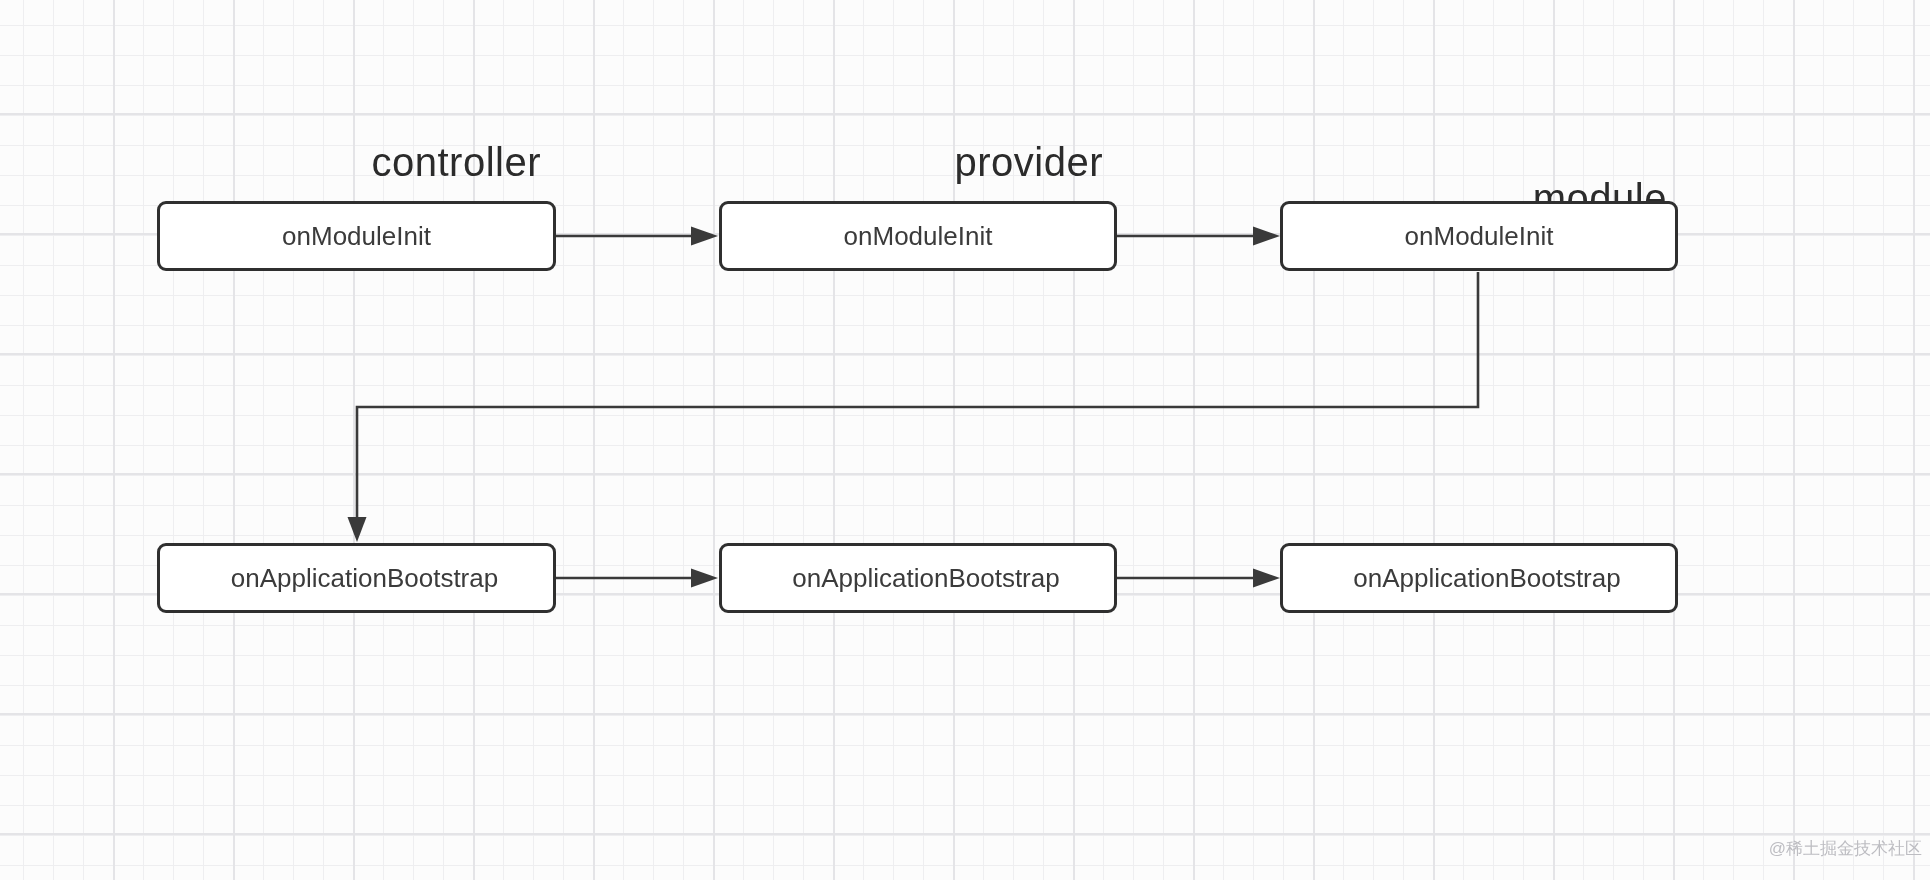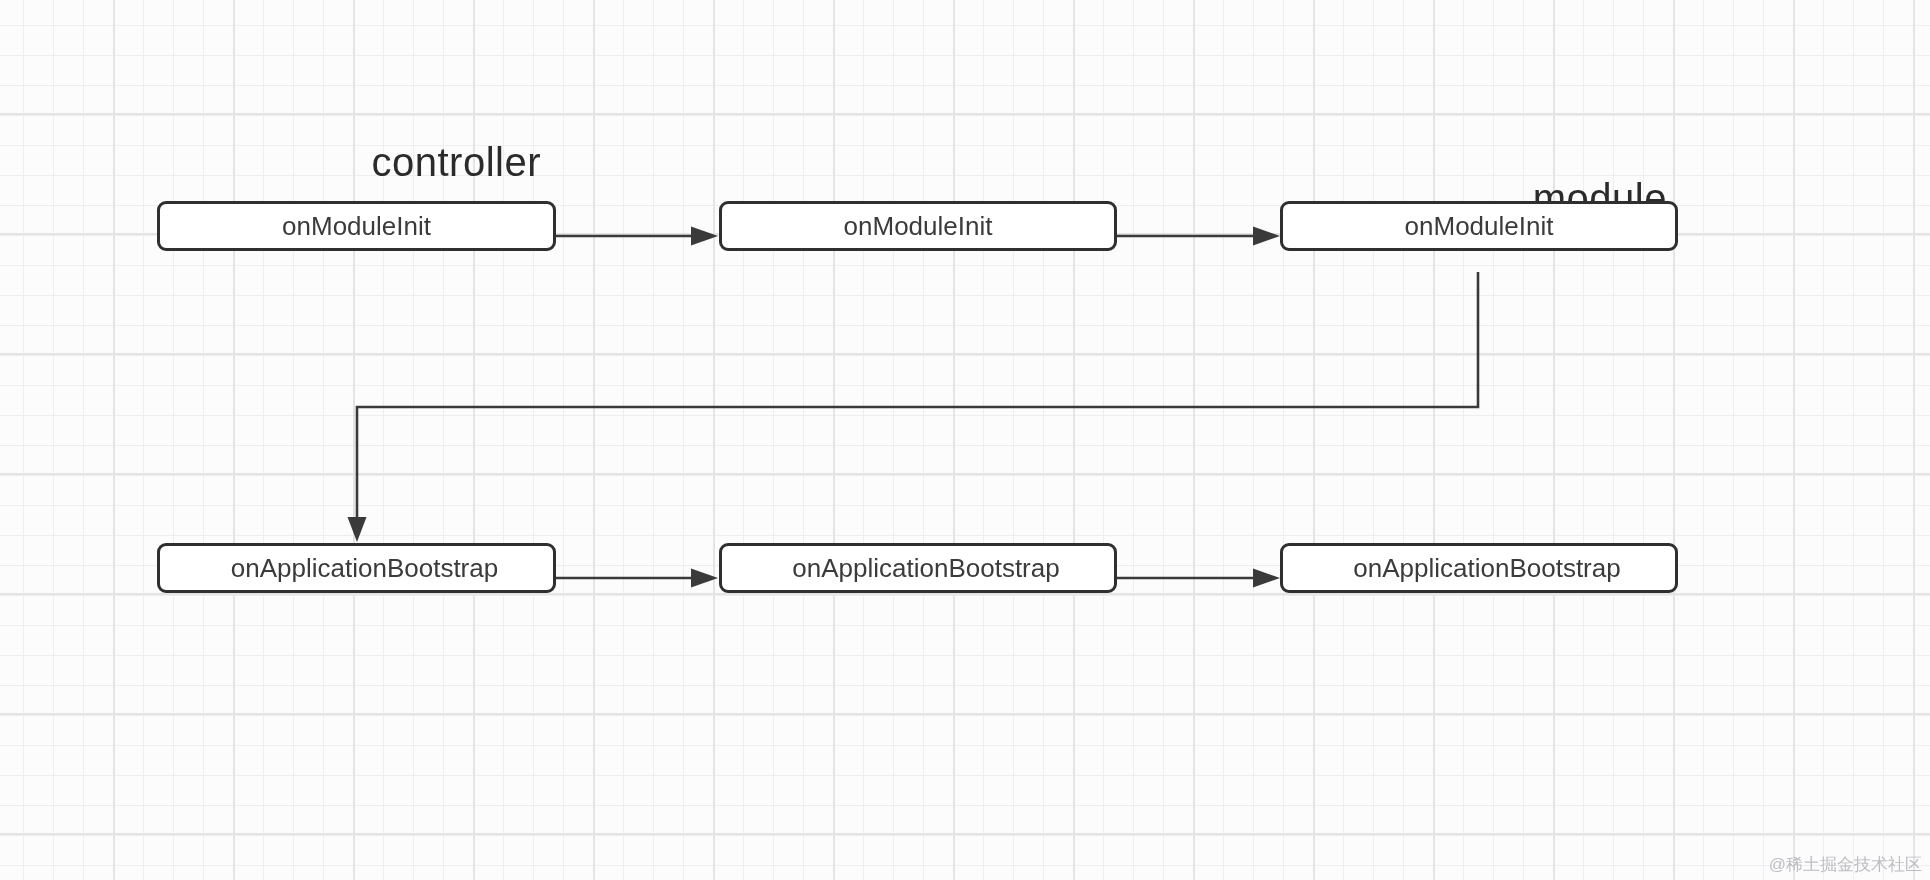--- a/index.html
+++ b/index.html
@@ -29,21 +29,21 @@
     line-height: 44px;
     color: #2b2b2b;
     letter-spacing: 0.5px;
   }
   .col-header.c1 { left: 141px; }  
   .col-header.c2 { left: 703px; }  
   .col-header.c3 { left: 1267px; margin-top: 36px; } 
 
   .node {
     position: absolute;
-    height: 50px;
+    height: 70px;
     box-sizing: border-box;
     background: #ffffff;
     border: 3px solid #2f2f2f;
     border-radius: 9px;
     display: flex;
     align-items: center;
     justify-content: center;
     font-size: 26px;
     color: #3b3b3b;
   }
@@ -59,31 +59,32 @@
     width: 1930px;
     height: 880px;
     pointer-events: none;
   }
   .connectors path { stroke: #3a3a3a; stroke-width: 2.6px; fill: none; }
   .connectors polygon { fill: #3a3a3a; stroke: none; }
 
   .watermark {
     position: absolute;
     right: 8px;
-    bottom: 4px;
+    bottom: 20px;
     font-size: 17px;
     color: #bdbdc2;
   }
 </style>
 </head>
 <body>
 
 <div class="canvas">
 
   <div class="col-header c1">controller</div>
+  <div class="col-header c2">provider</div>
   <div class="col-header c3">module</div>
 
   <svg class="connectors" viewBox="0 0 1930 880" xmlns="http://www.w3.org/2000/svg">
 
     <g>
       <path d="M556,236 H693"></path>
       <polygon points="718,236 691,226.5 691,245.5"></polygon>
     </g>
 
     <g>

